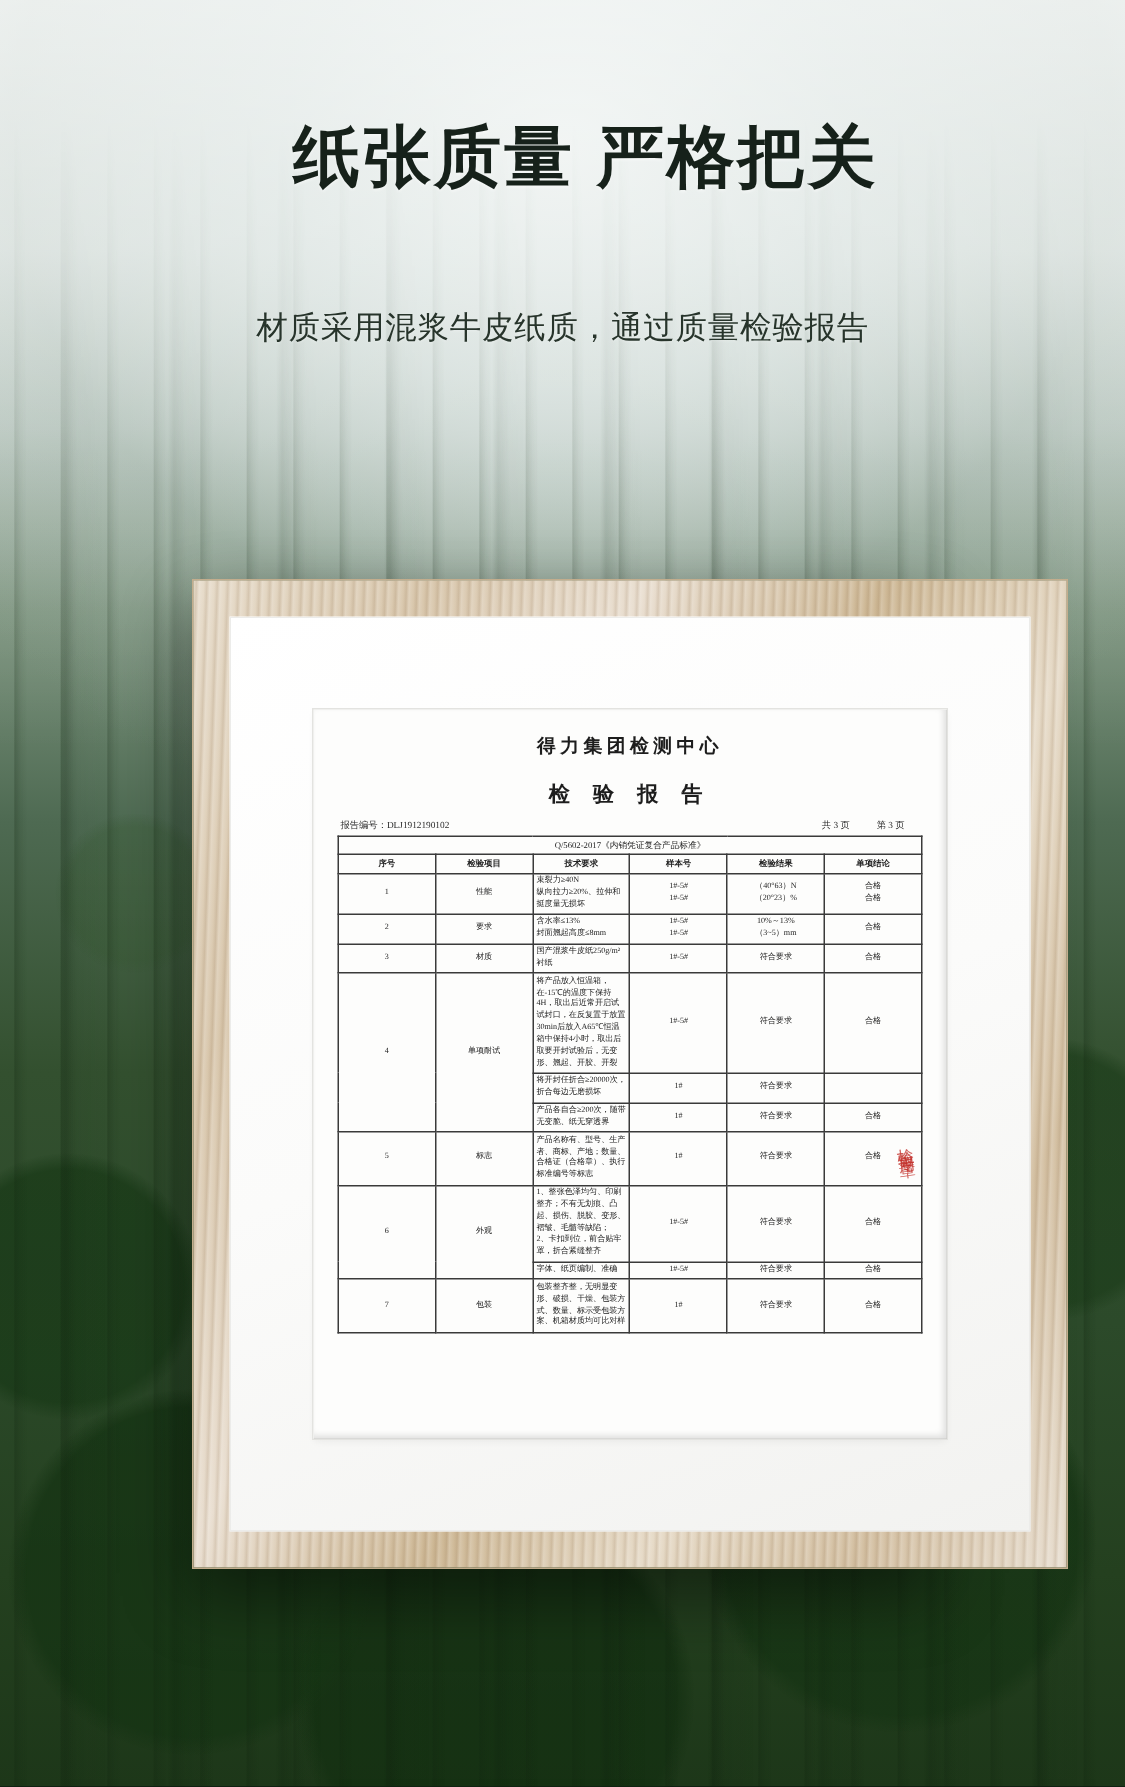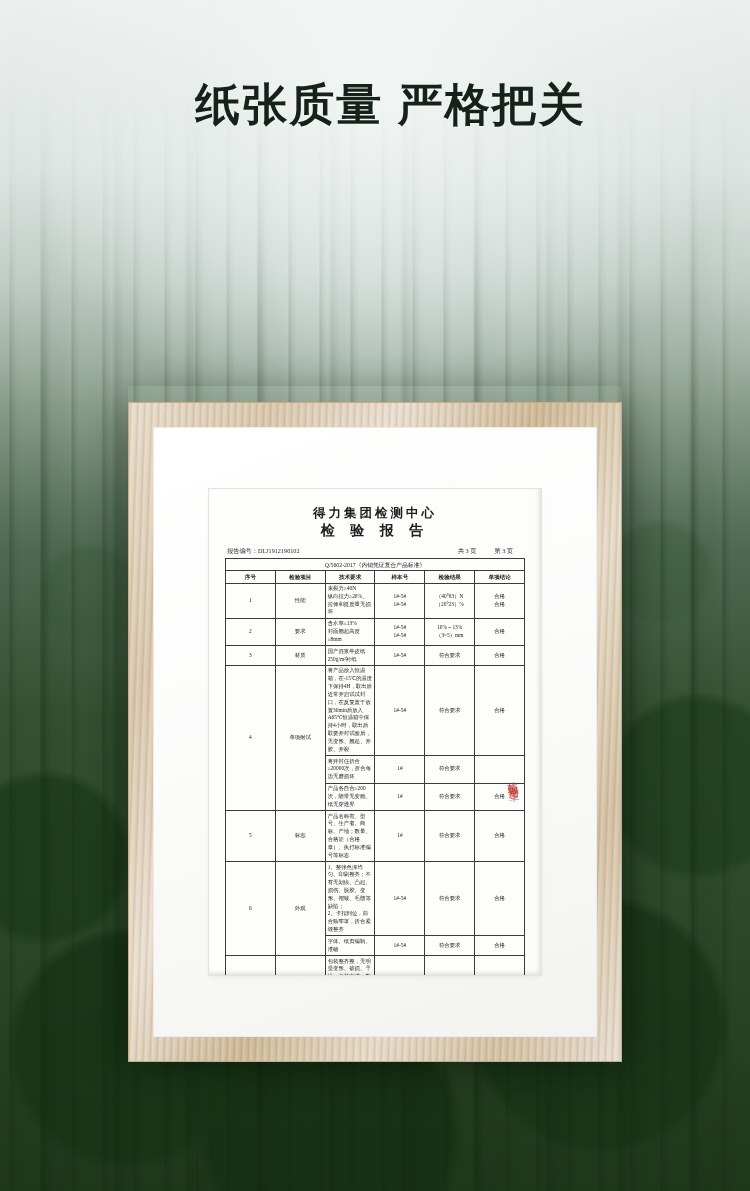--- a/index.html
+++ b/index.html
@@ -108,22 +108,22 @@
     left: 128px;
     top: 386px;
     width: 494px;
     height: 660px;
     box-shadow: 0 18px 46px rgba(0,0,0,0.45);
     border-radius: 2px;
   }
   .frame {
     position: absolute;
     left: 128px;
-    top: 402px;
-    width: 494px;
+    top: 386px;
+    width: 584px;
     height: 660px;
     background:
       repeating-linear-gradient(92deg,
         rgba(255,255,255,0.0) 0px,
         rgba(140,110,76,0.16) 2px,
         rgba(255,255,255,0.18) 4px,
         rgba(255,255,255,0.0) 7px),
       linear-gradient(115deg, #e7dccb 0%, #d8c6ab 18%, #e9ded0 34%, #cdb794 52%, #e6dac7 68%, #d3bfa1 84%, #e8ded0 100%);
     padding: 0;
     box-sizing: border-box;
@@ -169,21 +169,21 @@
     font-weight: bold;
     color: #1d1d1d;
     margin-top: 2px;
   }
   .doc-title2 {
     text-align: center;
     font-size: 14px;
     letter-spacing: 6px;
     font-weight: bold;
     color: #1d1d1d;
-    margin-top: 0;
+    margin-top: 15px;
   }
   .doc-meta {
     display: flex;
     justify-content: space-between;
     align-items: flex-end;
     font-size: 6.2px;
     margin-top: 7px;
     padding: 0 2px 2px 2px;
   }
   .doc-meta .mid { flex: 1; }
@@ -237,20 +237,21 @@
 <div class="page">
 
   <div class="bg"></div>
   <div class="bg-canopy"></div>
   <div class="bg-trees"></div>
   <div class="bg-mist"></div>
 
   <div class="headline">纸张质量  严格把关</div>
 
   <div class="subline">
+    <div>材质采用混浆牛皮纸质，通过质量检验报告</div>
   </div>
 
   <div class="frame-shadow"></div>
 
   <div class="frame">
     <div class="mat">
       <div class="mat-opening">
 
         <div class="doc">
 

